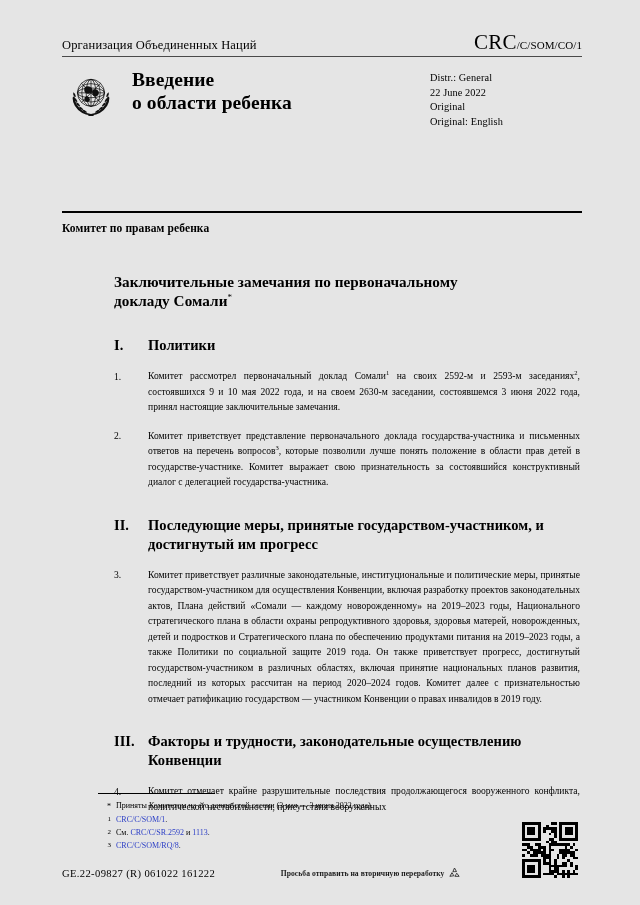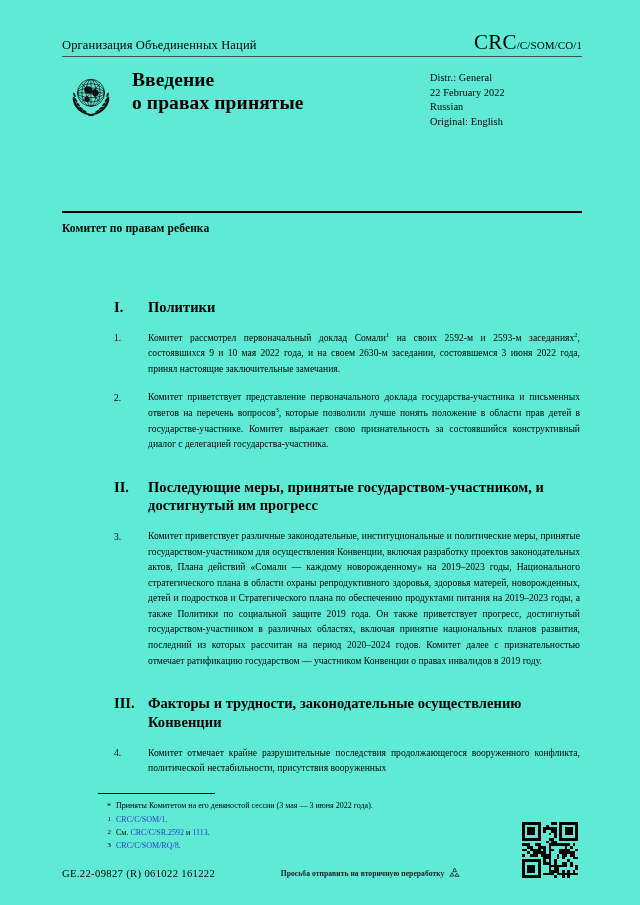--- a/index.html
+++ b/index.html
@@ -10,21 +10,21 @@
   }
   body {
     font-family: "Liberation Serif", "DejaVu Serif", serif;
     color: #000000;
     -webkit-font-smoothing: antialiased;
   }
   .page {
     position: relative;
     width: 640px;
     height: 905px;
-    background: #5eead4;
+    background: #e5e5e5;
     overflow: hidden;
     box-sizing: border-box;
   }
 
   
   .masthead {
     position: absolute;
     left: 62px;
     top: 32px;
     width: 520px;
@@ -323,39 +323,43 @@
             <path d="M72 71 q5 -2 6 -8 q-5 1 -8 7z"></path>
             <path d="M66 78 q6 -2 7 -7 q-5 1 -9 6z"></path>
             <path d="M59 83 q6 -1 8 -6 q-6 0 -10 5z"></path>
             <path d="M44 88 q4 -3 6 -3 q2 0 6 3 q-6 2 -12 0z"></path>
           </g>
         </svg>
       </div>
 
       <div class="conv-title">
         <div>Введение</div>
-        <div>о правах принятые</div>
+        <div>о области ребенка</div>
       </div>
 
       <div class="distr">
         <div>Distr.: General</div>
-        <div>22 February 2022</div>
-        <div>Russian</div>
+        <div>22 June 2022</div>
+        <div>Original</div>
         <div>Original: English</div>
       </div>
 
     </div>
   </div>
 
   <div class="rule-thick"></div>
 
   <div class="committee">Комитет по правам ребенка</div>
 
   <div class="content">
     <div class="doc-title">
+      <div>Заключительные замечания по первоначальному</div>
+      <div>
+        <span>докладу Сомали</span><span class="star">*</span>
+      </div>
     </div>
     <div id="sections-host">
         <div class="section">
           <div class="section-num">I.</div>
           <div class="section-title">Политики</div>
         </div>
         <div class="para">
           <div class="para-num">1.</div>
           <div class="para-text">Комитет рассмотрел первоначальный доклад Сомали<sup>1</sup> на своих 2592-м и 2593-м заседаниях<sup>2</sup>, состоявшихся 9 и 10 мая 2022 года, и на своем 2630-м заседании, состоявшемся 3 июня 2022 года, принял настоящие заключительные замечания.</div>
         </div>

